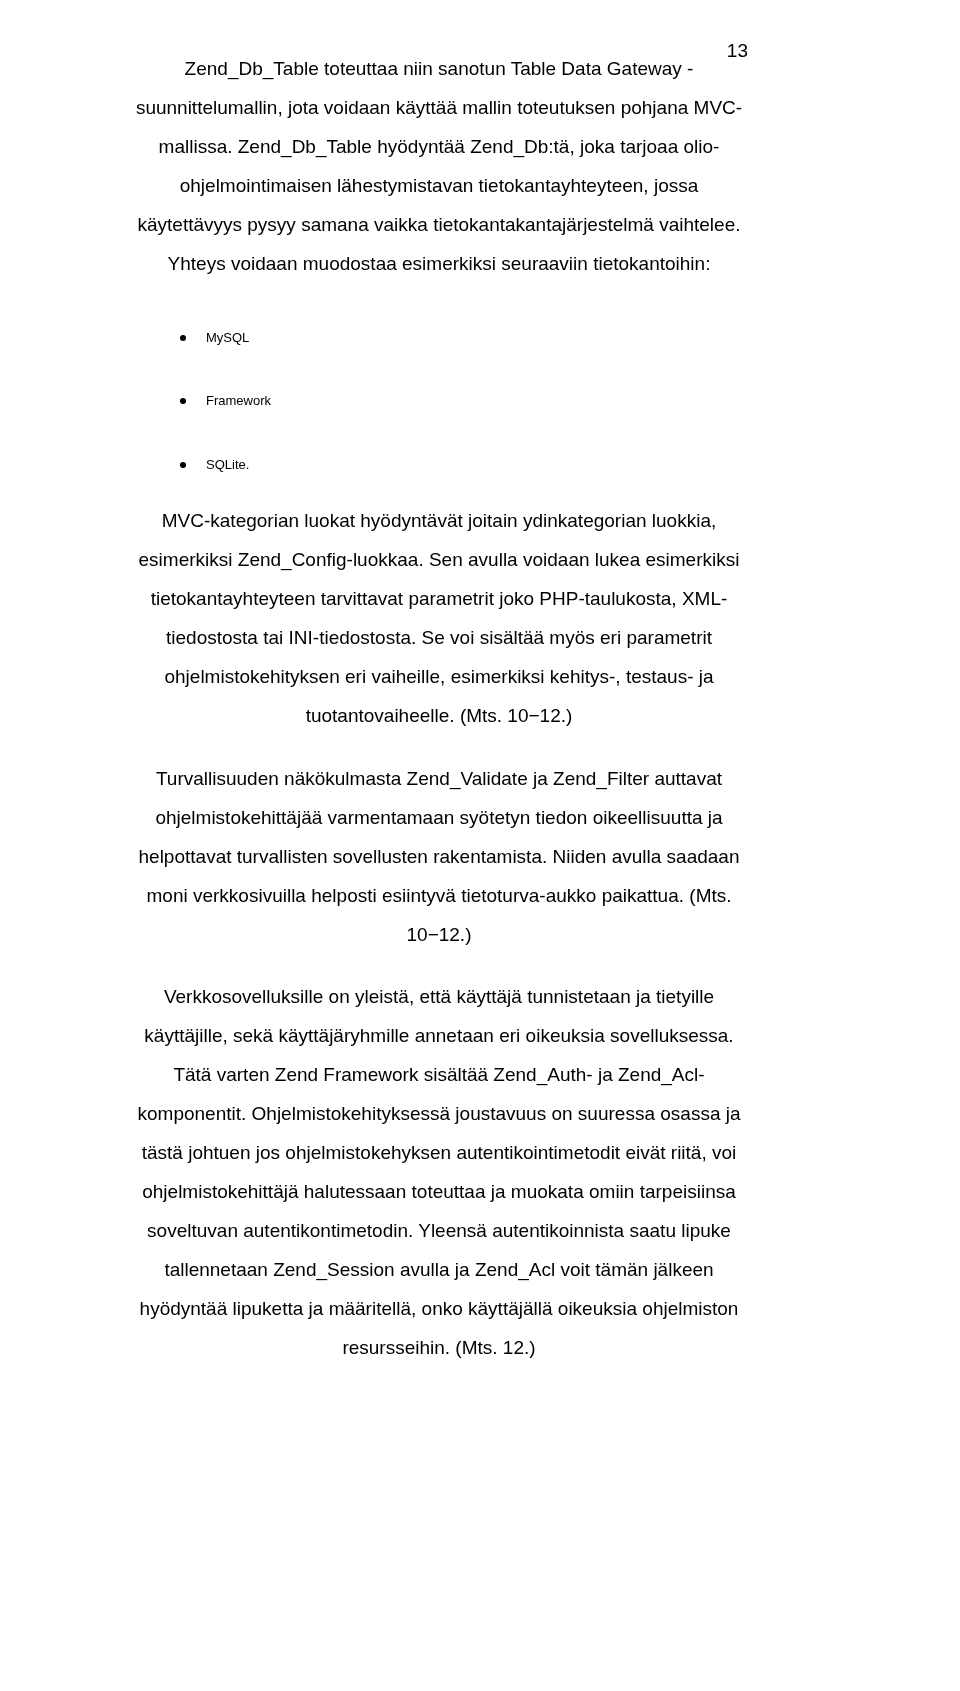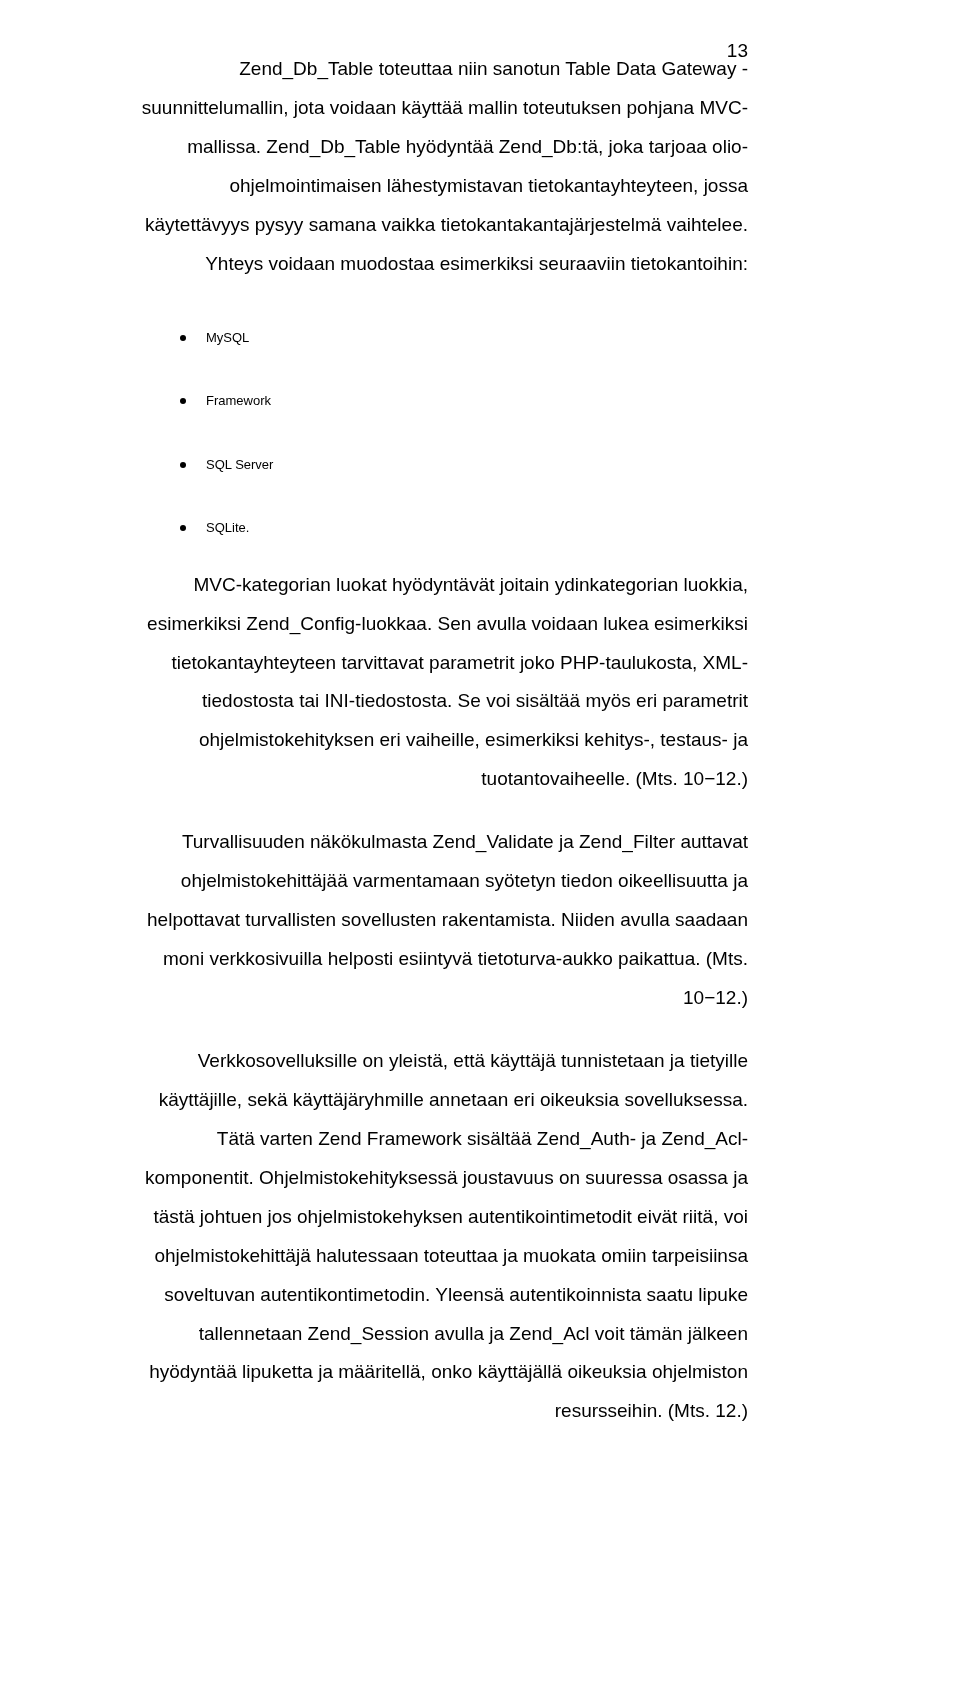--- a/index.html
+++ b/index.html
@@ -20,21 +20,21 @@
   .page-number {
     position: absolute;
     top: 40px;
     right: 100px;
     font-size: 19px;
   }
   p.body {
     font-size: 19px;
     line-height: 2.05;
     margin: 0 0 24px 0;
-    text-align: right;
+    text-align: center;
   }
   ul.db-list {
     list-style: none;
     padding: 0;
     margin: 0 0 28px 50px;
   }
   ul.db-list li {
     font-size: 13px;
     line-height: 1.5;
     margin-bottom: 22px;
@@ -63,21 +63,20 @@
 <body>
 
 <div class="page">
   <div class="page-number">13</div>
 
   <p class="body">Zend_Db_Table toteuttaa niin sanotun Table Data Gateway -suunnittelumallin, jota voidaan käyttää mallin toteutuksen pohjana MVC-mallissa. Zend_Db_Table hyödyntää Zend_Db:tä, joka tarjoaa olio-ohjelmointimaisen lähestymistavan tietokantayhteyteen, jossa käytettävyys pysyy samana vaikka tietokantakantajärjestelmä vaihtelee. Yhteys voidaan muodostaa esimerkiksi seuraaviin tietokantoihin:</p>
 
   <ul class="db-list">
     <li>MySQL</li>
     <li>Framework</li>
-    <li>SQL Server</li>
     <li>SQLite.</li>
   </ul>
 
   <p class="body">MVC-kategorian luokat hyödyntävät joitain ydinkategorian luokkia, esimerkiksi Zend_Config-luokkaa. Sen avulla voidaan lukea esimerkiksi tietokantayhteyteen tarvittavat parametrit joko PHP-taulukosta, XML-tiedostosta tai INI-tiedostosta. Se voi sisältää myös eri parametrit ohjelmistokehityksen eri vaiheille, esimerkiksi kehitys-, testaus- ja tuotantovaiheelle. (Mts. 10−12.)</p>
 
   <p class="body">Turvallisuuden näkökulmasta Zend_Validate ja Zend_Filter auttavat ohjelmistokehittäjää varmentamaan syötetyn tiedon oikeellisuutta ja helpottavat turvallisten sovellusten rakentamista. Niiden avulla saadaan moni verkkosivuilla helposti esiintyvä tietoturva-aukko paikattua. (Mts. 10−12.)</p>
 
 
   <p class="body">Verkkosovelluksille on yleistä, että käyttäjä tunnistetaan ja tietyille käyttäjille, sekä käyttäjäryhmille annetaan eri oikeuksia sovelluksessa. Tätä varten Zend Framework sisältää Zend_Auth- ja Zend_Acl-komponentit. Ohjelmistokehityksessä joustavuus on suuressa osassa ja tästä johtuen jos ohjelmistokehyksen autentikointimetodit eivät riitä, voi ohjelmistokehittäjä halutessaan toteuttaa ja muokata omiin tarpeisiinsa soveltuvan autentikontimetodin. Yleensä autentikoinnista saatu lipuke tallennetaan Zend_Session avulla ja Zend_Acl voit tämän jälkeen hyödyntää lipuketta ja määritellä, onko käyttäjällä oikeuksia ohjelmiston resursseihin. (Mts. 12.)</p>
 </div>

